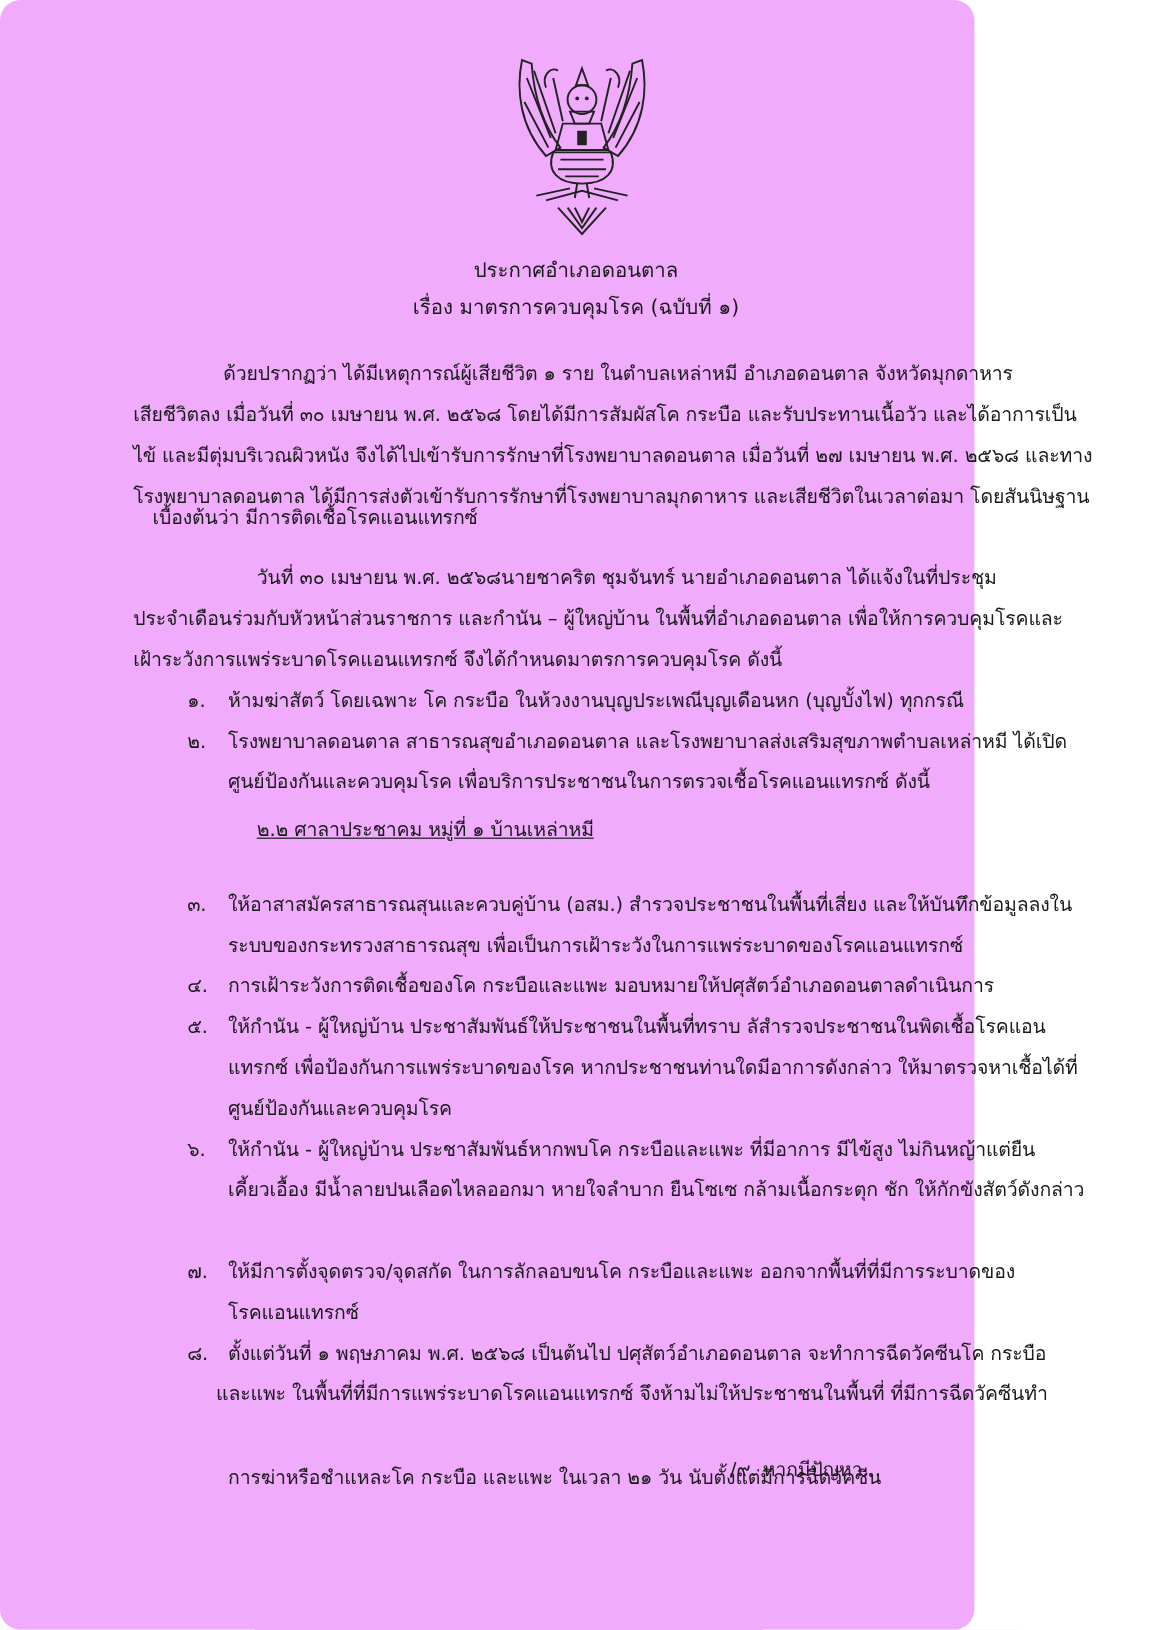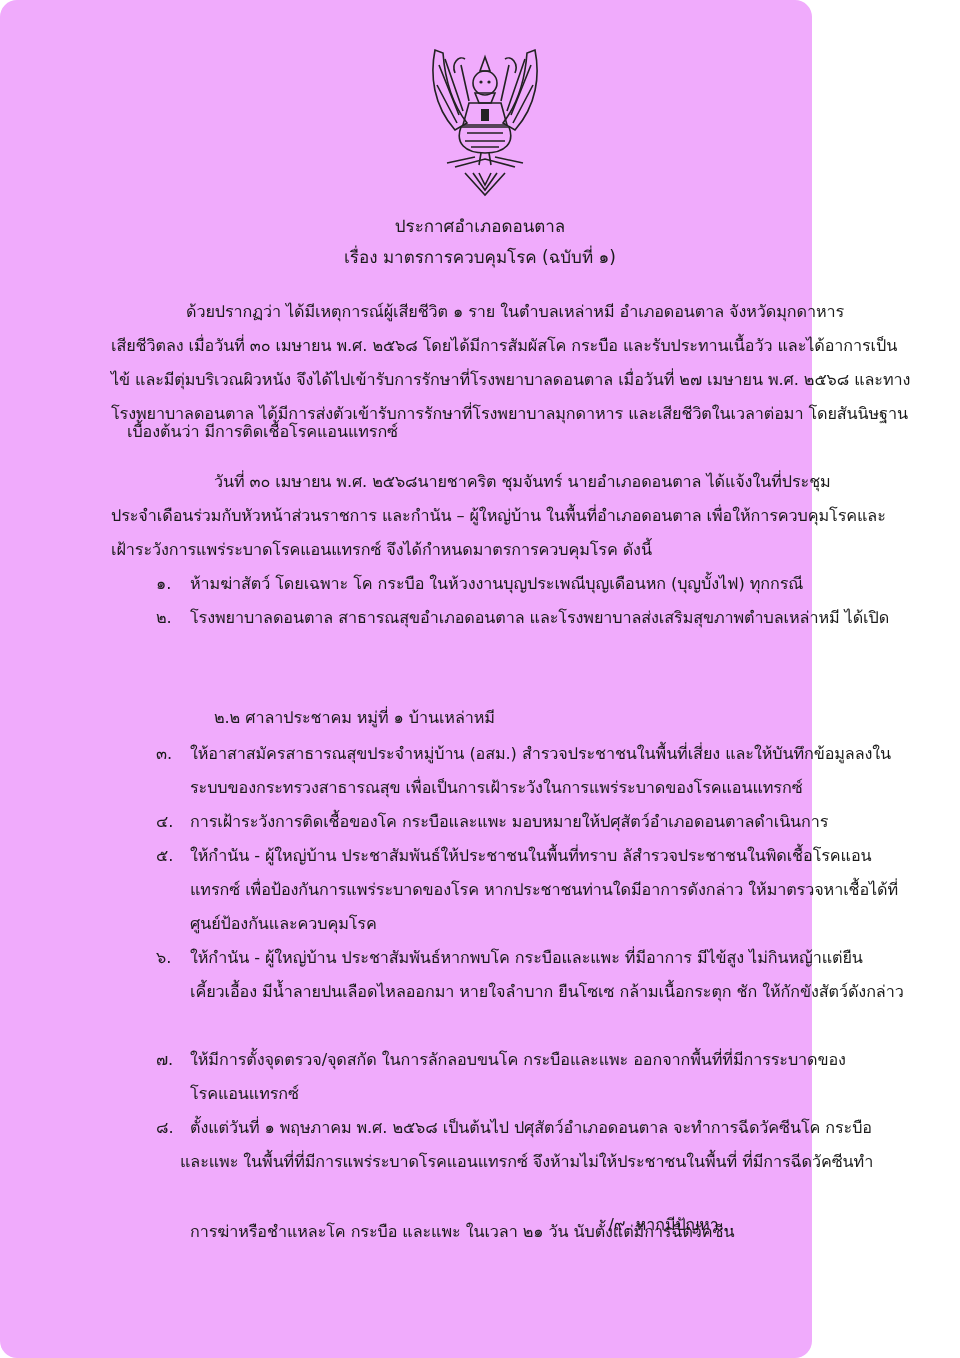--- a/index.html
+++ b/index.html
@@ -63,24 +63,25 @@
   <div class="line" style="left:111px; top:504px;">ประจำเดือนร่วมกับหัวหน้าส่วนราชการ และกำนัน – ผู้ใหญ่บ้าน ในพื้นที่อำเภอดอนตาล  เพื่อให้การควบคุมโรคและ</div>
   <div class="line" style="left:111px; top:538px;">เฝ้าระวังการแพร่ระบาดโรคแอนแทรกซ์  จึงได้กำหนดมาตรการควบคุมโรค ดังนี้</div>
 
   <div class="line" style="left:156px; top:572px;">
     <span class="num">๑.</span><span>ห้ามฆ่าสัตว์ โดยเฉพาะ โค กระบือ ในห้วงงานบุญประเพณีบุญเดือนหก (บุญบั้งไฟ) ทุกกรณี</span>
   </div>
 
   <div class="line" style="left:156px; top:606px;">
     <span class="num">๒.</span><span>โรงพยาบาลดอนตาล สาธารณสุขอำเภอดอนตาล และโรงพยาบาลส่งเสริมสุขภาพตำบลเหล่าหมี ได้เปิด</span>
   </div>
-  <div class="line" style="left:214px; top:706px;">๒.๒ ศาลาประชาคม หมู่ที่ ๑ บ้านเหล่าหมี</div>
+  <div class="line" style="left:190px; top:640px;">ศูนย์ป้องกันและควบคุมโรค เพื่อบริการประชาชนในการตรวจเชื้อโรคแอนแทรกซ์ ดังนี้</div>
+  <div class="line" style="left:214px; top:680px;text-decoration:underline;">๒.๒ ศาลาประชาคม หมู่ที่ ๑ บ้านเหล่าหมี</div>
 
   <div class="line" style="left:156px; top:742px;">
-    <span class="num">๓.</span><span>ให้อาสาสมัครสาธารณสุขประจำหมู่บ้าน (อสม.) สำรวจประชาชนในพื้นที่เสี่ยง และให้บันทึกข้อมูลลงใน</span>
+    <span class="num">๓.</span><span>ให้อาสาสมัครสาธารณสุนและควบคู่บ้าน (อสม.) สำรวจประชาชนในพื้นที่เสี่ยง และให้บันทึกข้อมูลลงใน</span>
   </div>
   <div class="line" style="left:190px; top:776px;text-align:right;">ระบบของกระทรวงสาธารณสุข เพื่อเป็นการเฝ้าระวังในการแพร่ระบาดของโรคแอนแทรกซ์</div>
 
   <div class="line" style="left:156px; top:810px;">
     <span class="num">๔.</span><span>การเฝ้าระวังการติดเชื้อของโค กระบือและแพะ มอบหมายให้ปศุสัตว์อำเภอดอนตาลดำเนินการ</span>
   </div>
 
   <div class="line" style="left:156px; top:844px;">
     <span class="num">๕.</span><span>ให้กำนัน - ผู้ใหญ่บ้าน ประชาสัมพันธ์ให้ประชาชนในพื้นที่ทราบ ลัสำรวจประชาชนในพิดเชื้อโรคแอน</span>
   </div>

